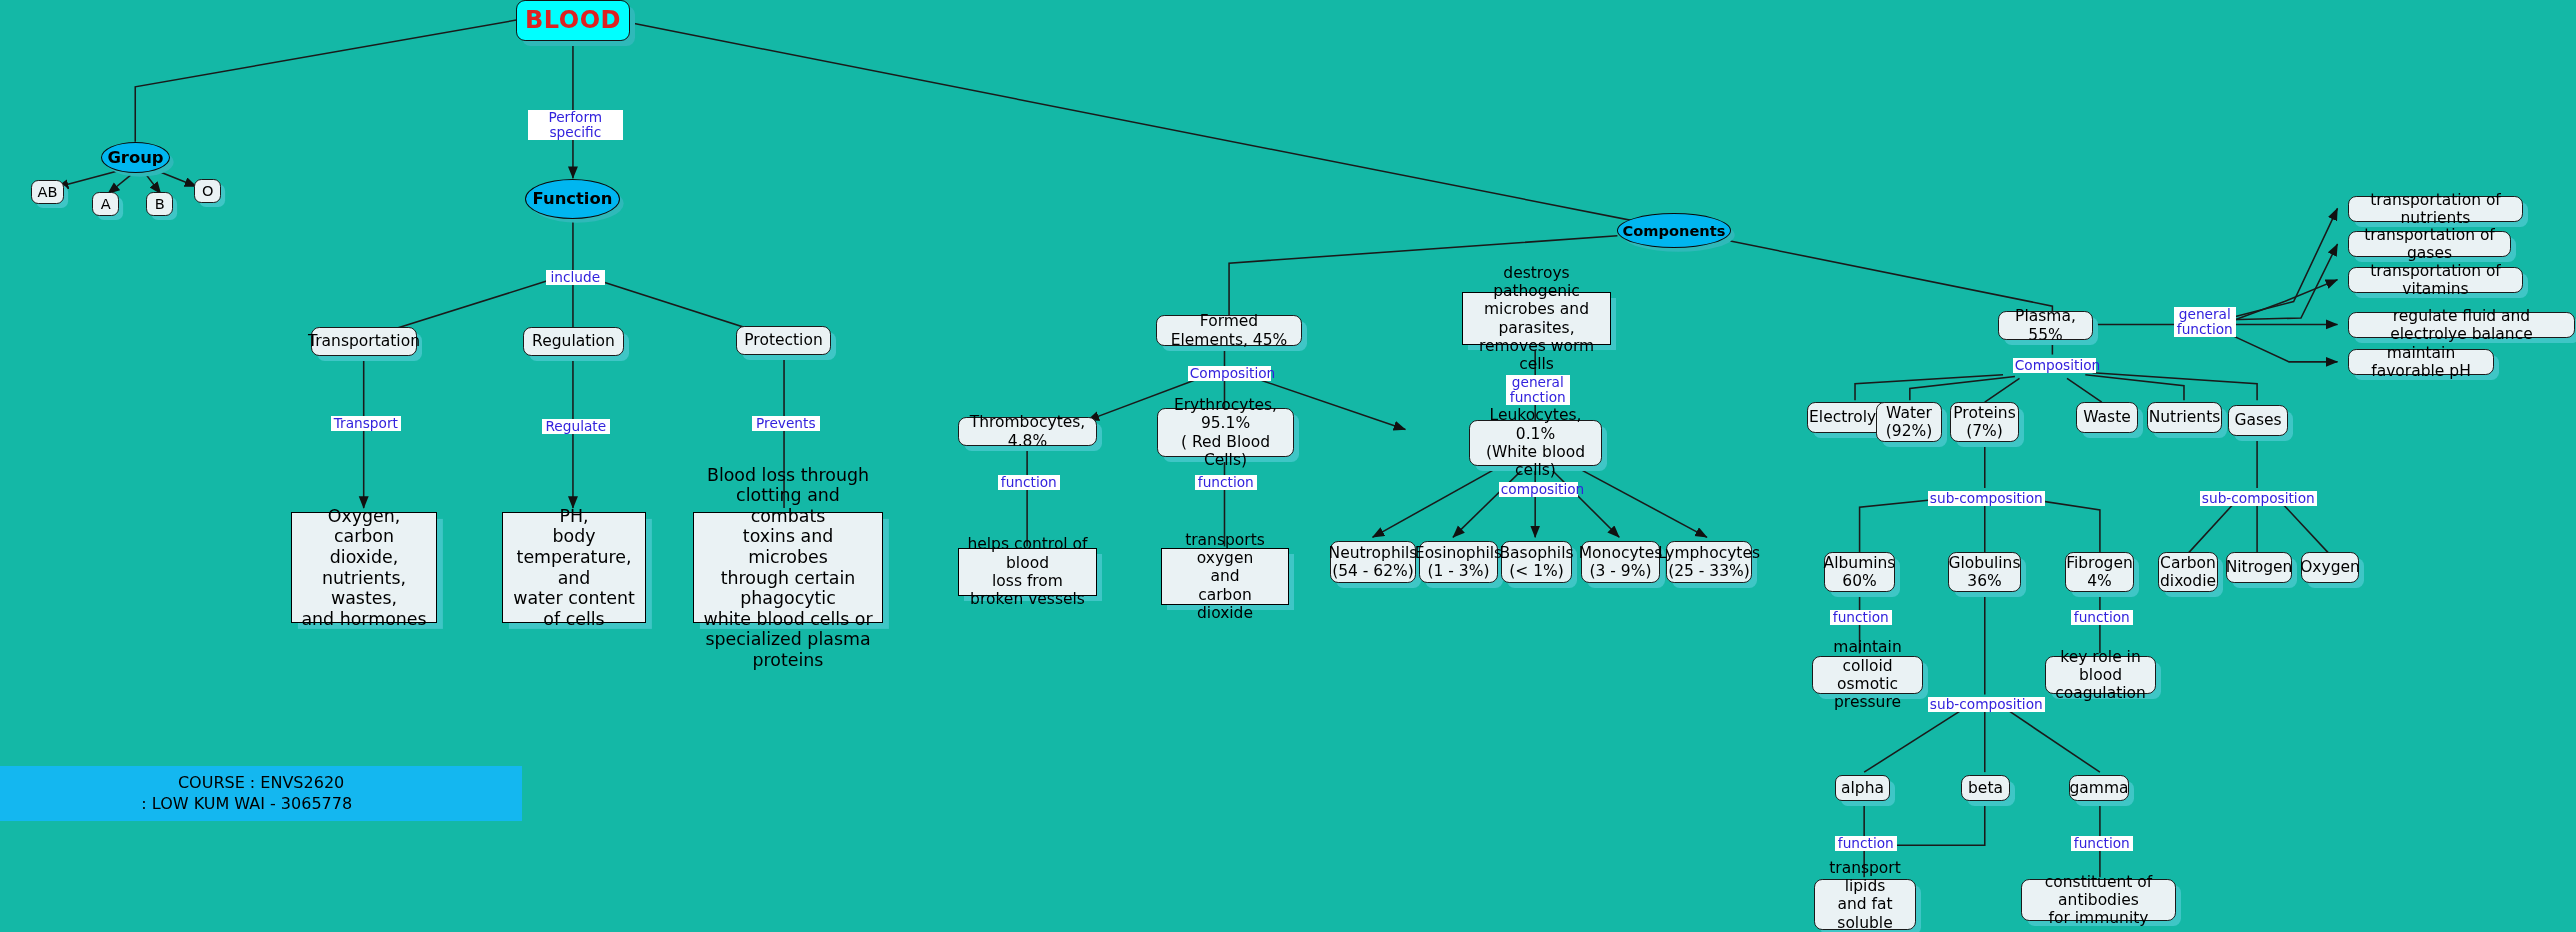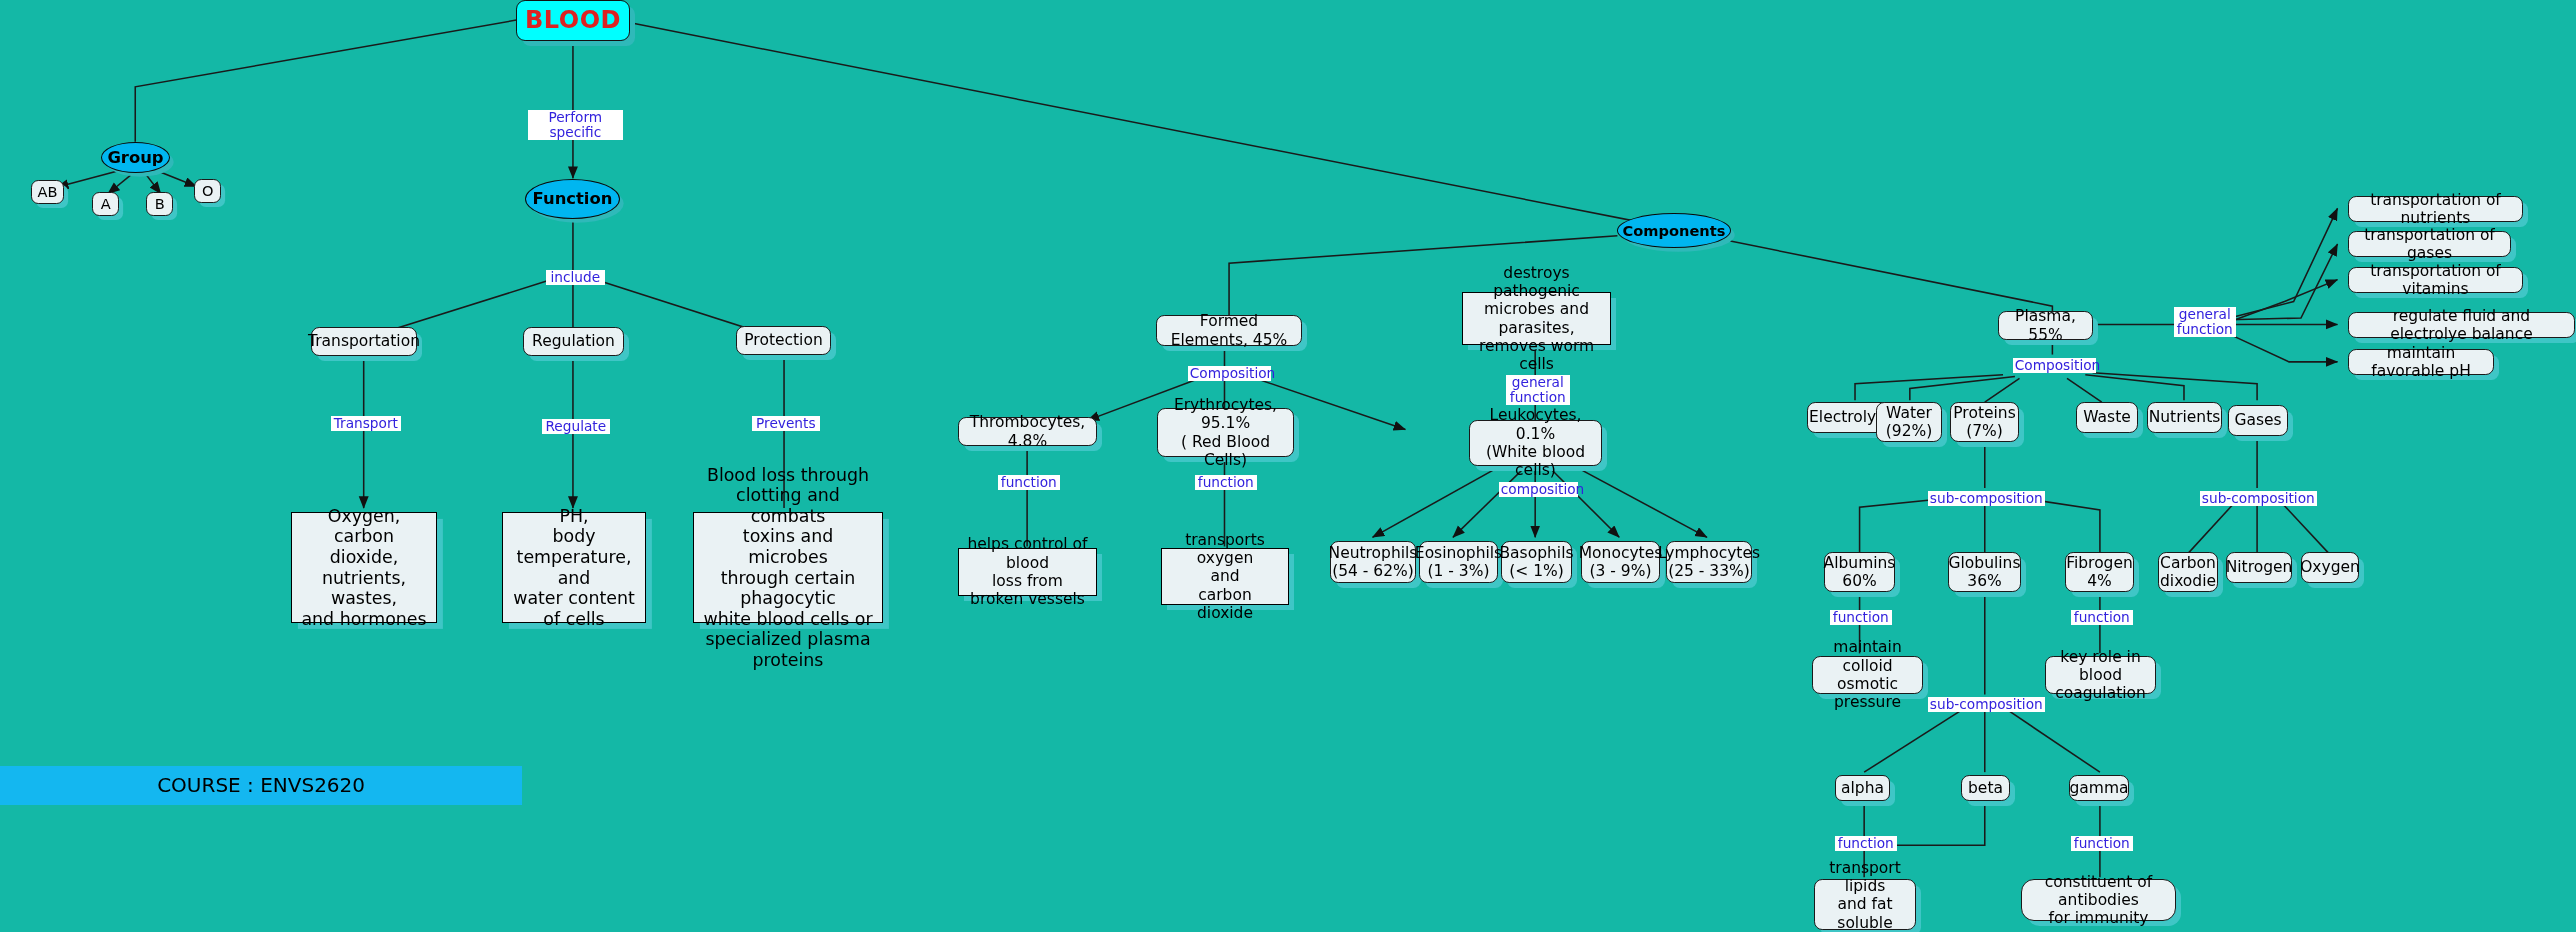--- a/index.html
+++ b/index.html
@@ -111,21 +111,21 @@
     z-index: 6;
     white-space: pre-line;
     padding: 0 1.8px;
   }
 
   
   .credit {
     position: absolute;
     background: #14b7f0;
     color: #000000;
-    font-size: 20px;
+    font-size: 16px;
     line-height: 1.32;
     padding: 5.5px 9.1px 7.3px 9.1px;
     z-index: 7;
   }
   .credit .c-row { display: block; white-space: pre; }
   .credit .c-title { display: block; text-align: center; }
 </style>
 </head>
 <body>
 
@@ -433,36 +433,37 @@
   </div>
 
   <div class="rel" style="left:1835px; top:836px; width:58px;">function</div>
   <div class="node box" style="left:1814px; top:879px; width:102px; height:51px;">
     <span>transport lipids
 and fat soluble
 vitamins</span>
   </div>
 
   <div class="rel" style="left:2071px; top:836px; width:58px;">function</div>
-  <div class="node box" style="left:2021px; top:879px; width:155px; height:42px;border-radius:13px;">
+  <div class="node box" style="left:2021px; top:879px; width:155px; height:42px;">
     <span>constituent of antibodies
 for immunity</span>
   </div>
 
   <div class="rel" style="left:2200px; top:491px; width:113px;">sub-composition</div>
 
   <div class="node box" style="left:2158px; top:552px; width:60px; height:40px;">
     <span>Carbon
 dixodie</span>
   </div>
   <div class="node box" style="left:2226px; top:552px; width:66px; height:31px;">
     <span>Nitrogen</span>
   </div>
   <div class="node box" style="left:2301px; top:552px; width:58px; height:31px;">
     <span>Oxygen</span>
   </div>
 
   <div class="credit" style="left:0px; top:766px; width:504px;">
     <span class="c-row c-title">COURSE : ENVS2620</span>
+    <span class="c-row">                          : LOW KUM WAI - 3065778</span>
   </div>
 
 </div>
 
 
 </body></html>

